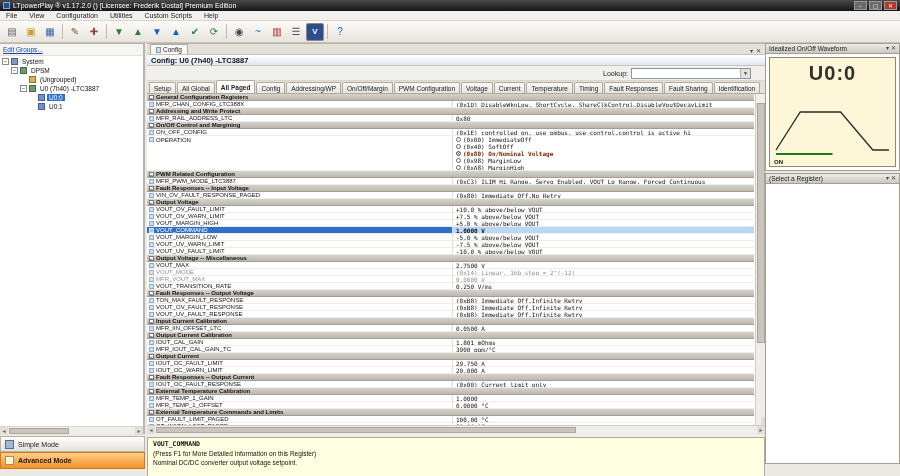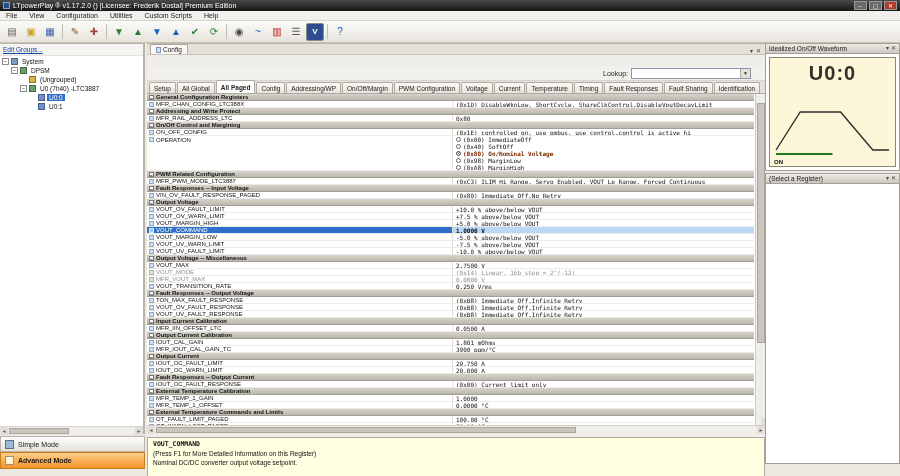--- a/index.html
+++ b/index.html
@@ -244,20 +244,21 @@
     <div id="doctabstrip">
       <div class="doctab">
         <span class="doctabicon"></span>
         <span>Config</span>
       </div>
       <div id="docbtns">
         <span>▾</span>
         <span>✕</span>
       </div>
     </div>
+    <div id="confheader">Config: U0 (7h40) -LTC3887</div>
     <div id="lookuprow">
       <span>Lookup:</span>
       <div id="lookupbox">
         <input id="lookupinput" value="" style="">
         <span id="lookuparrow">▼</span>
       </div>
     </div>
     <div id="tabs">
         <div class="tab">Setup</div>
         <div class="tab">All Global</div>

